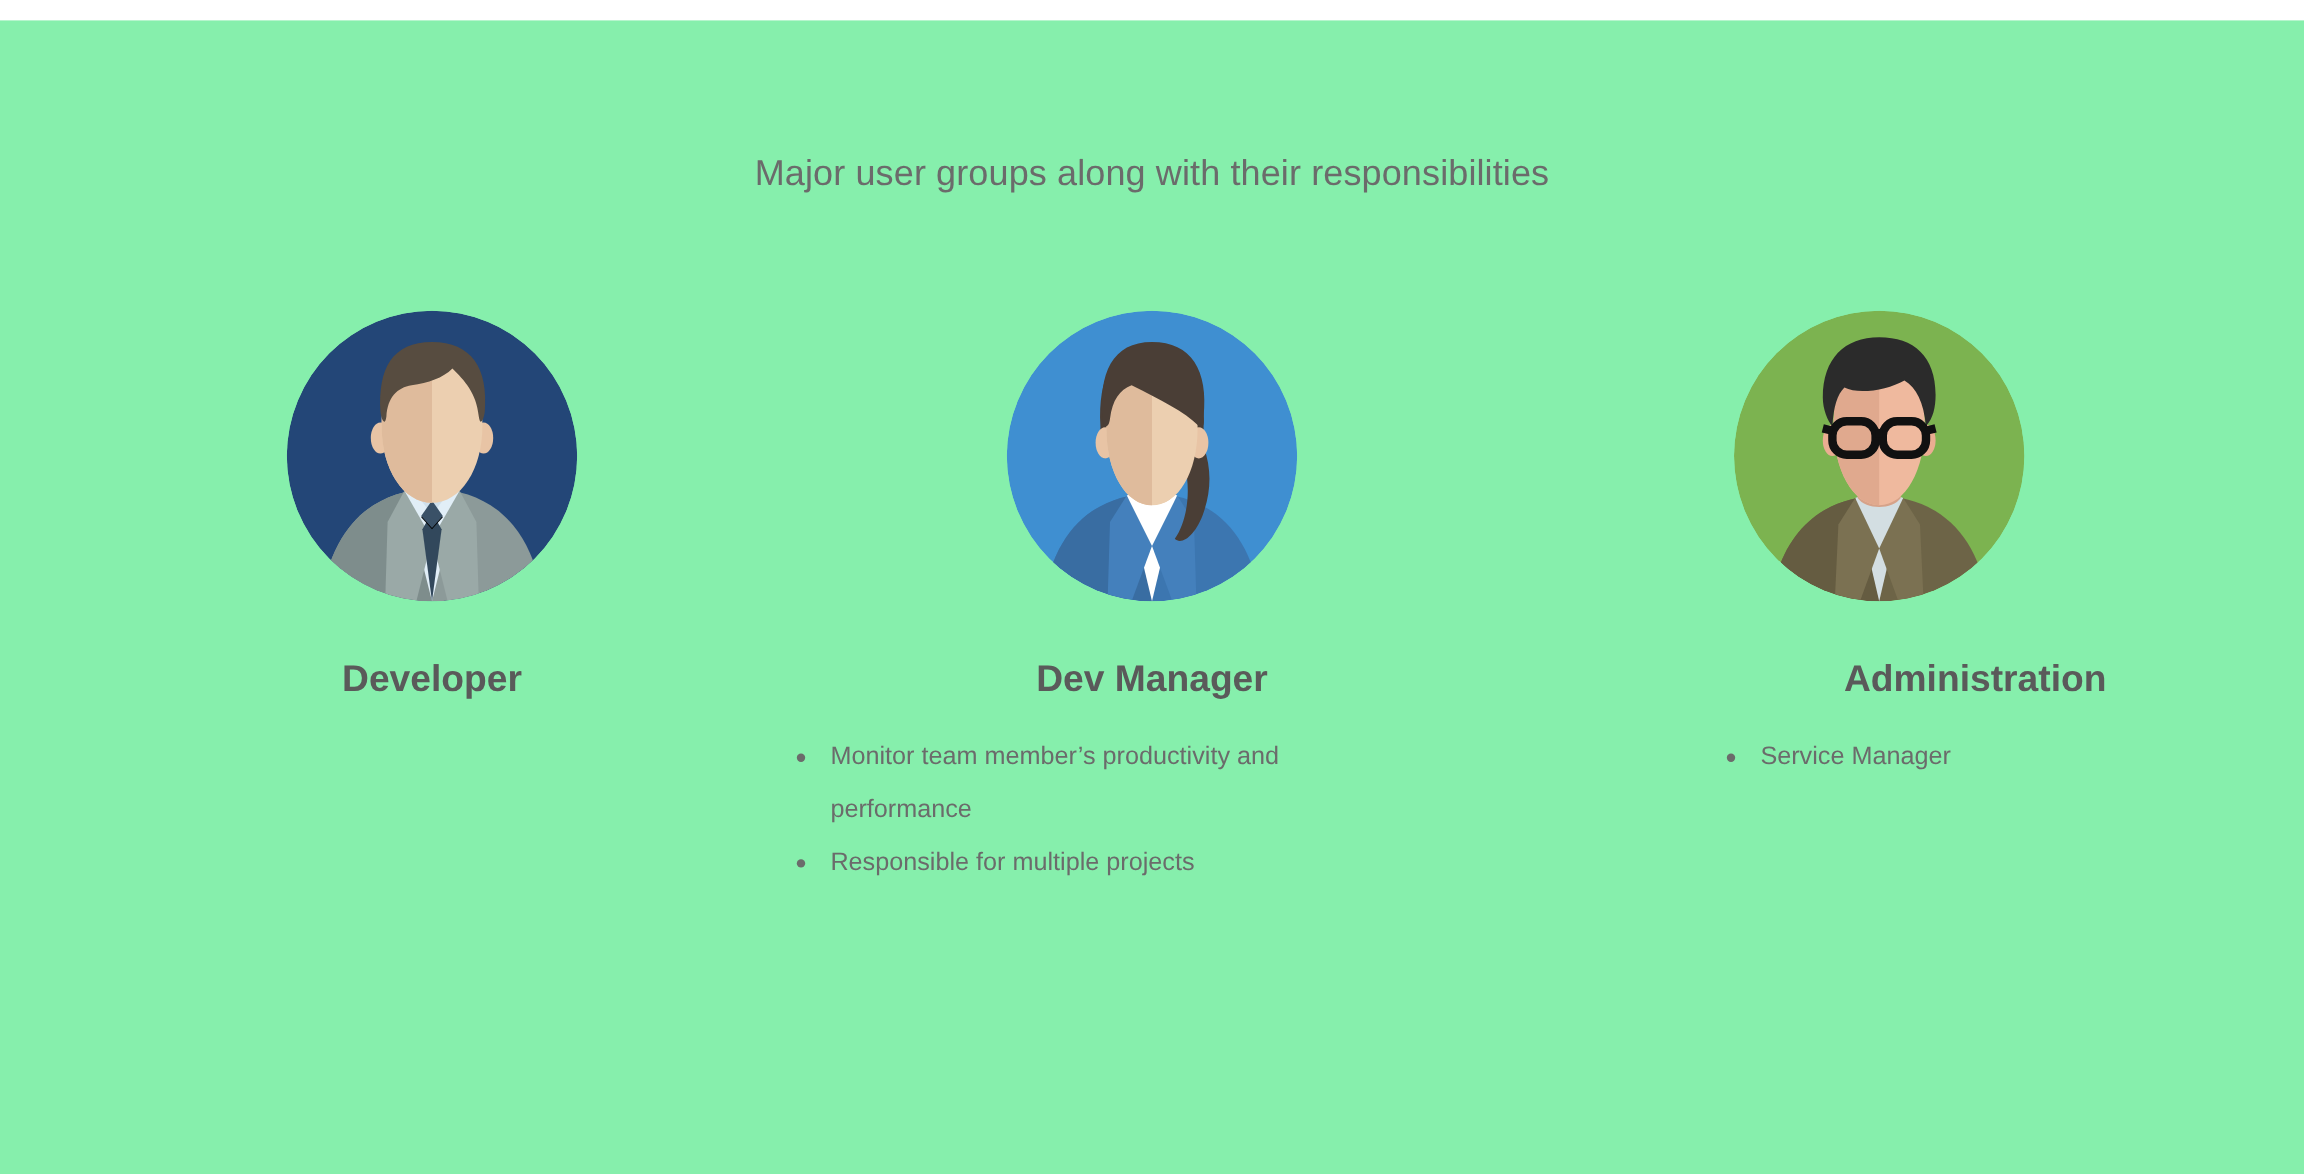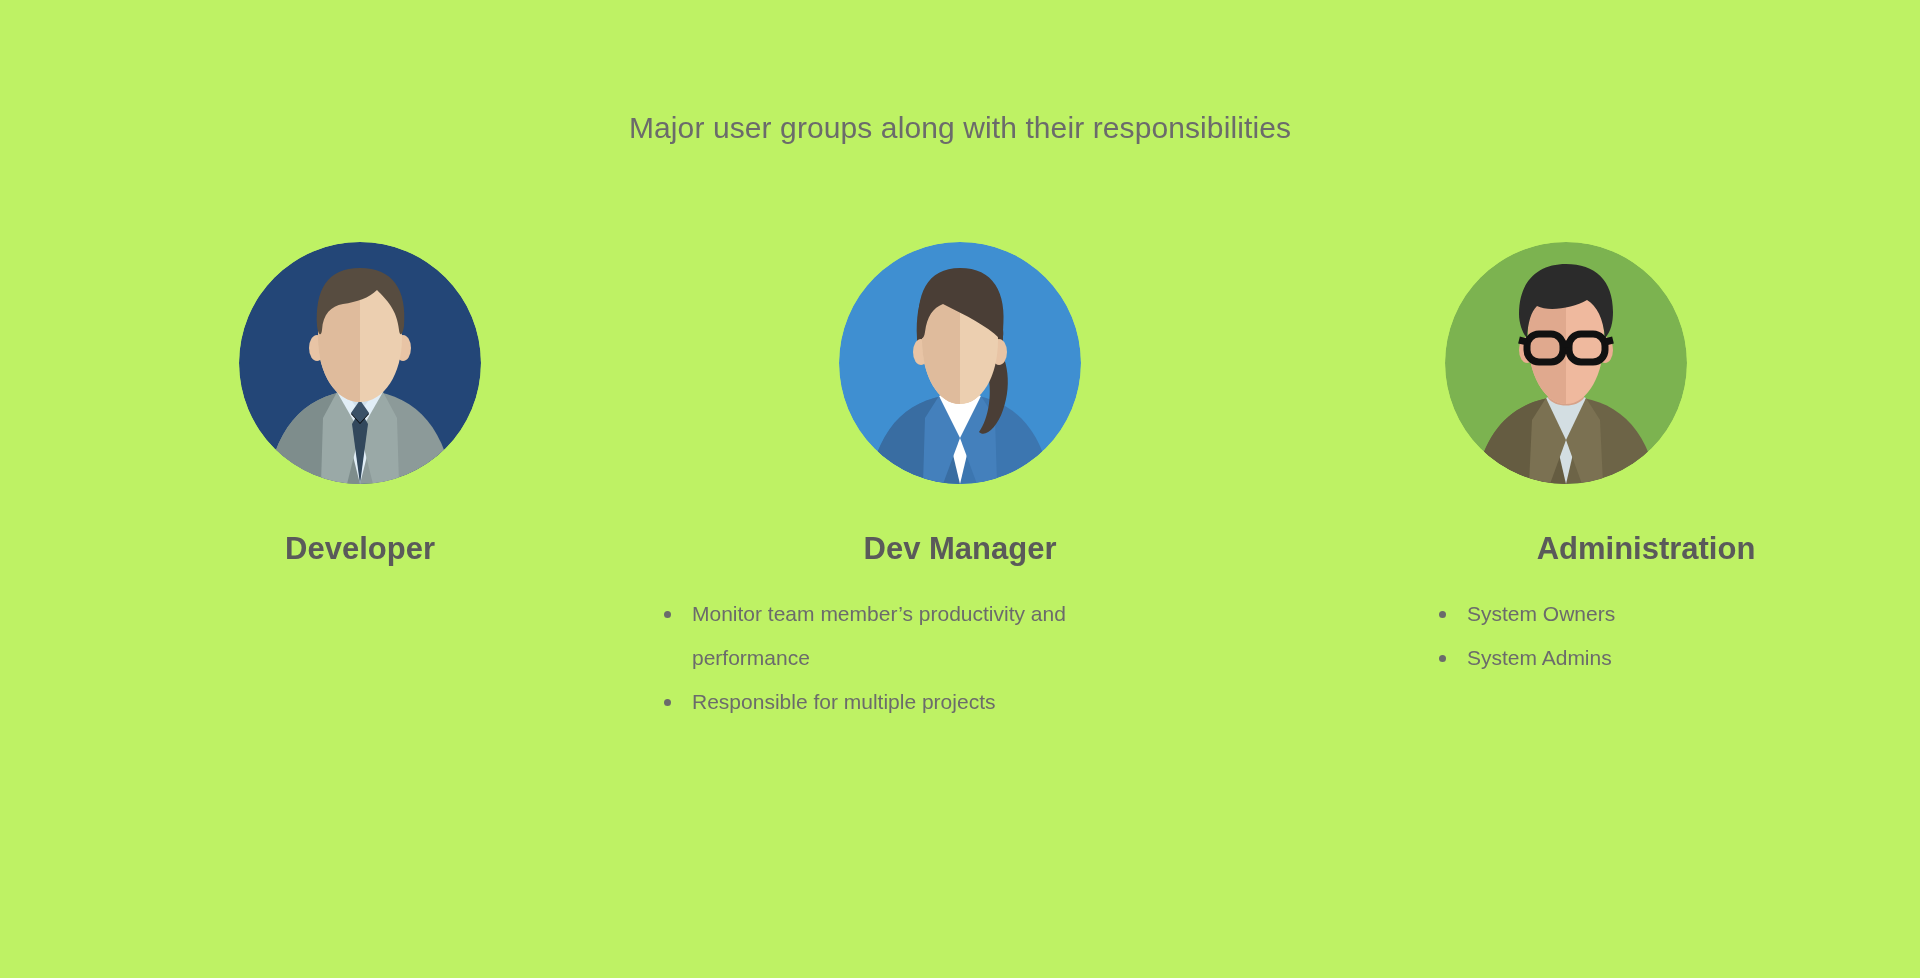--- a/index.html
+++ b/index.html
@@ -13,21 +13,22 @@
     height: 978px;
     font-family: "Liberation Sans", sans-serif;
     color: #595959;
     overflow: hidden;
     position: relative;
   }
 
   .slide {
     position: absolute;
     inset: 0;
-    background: #bef264;
+    background: #86efac;
+    margin-top: 17px;
   }
 
   .slide-title {
     position: absolute;
     top: 108px;
     left: 0;
     width: 1920px;
     text-align: center;
     font-size: 30px;
     font-weight: 400;
@@ -251,23 +252,19 @@
               <path d="M82 100 L74 98"></path>
               <path d="M160 100 L168 98"></path>
             </g>
           </g>
         </svg>
       </div>
       <div class="group-name">Administration</div>
       <ul class="resp-list">
         <li class="resp-item">
           <span class="bullet"></span>
-          <span>System Owners</span>
-        </li>
-        <li class="resp-item">
-          <span class="bullet"></span>
-          <span>System Admins</span>
+          <span>Service Manager</span>
         </li>
       </ul>
     </div>
 
   </div>
 </div>
 
 </body></html>

